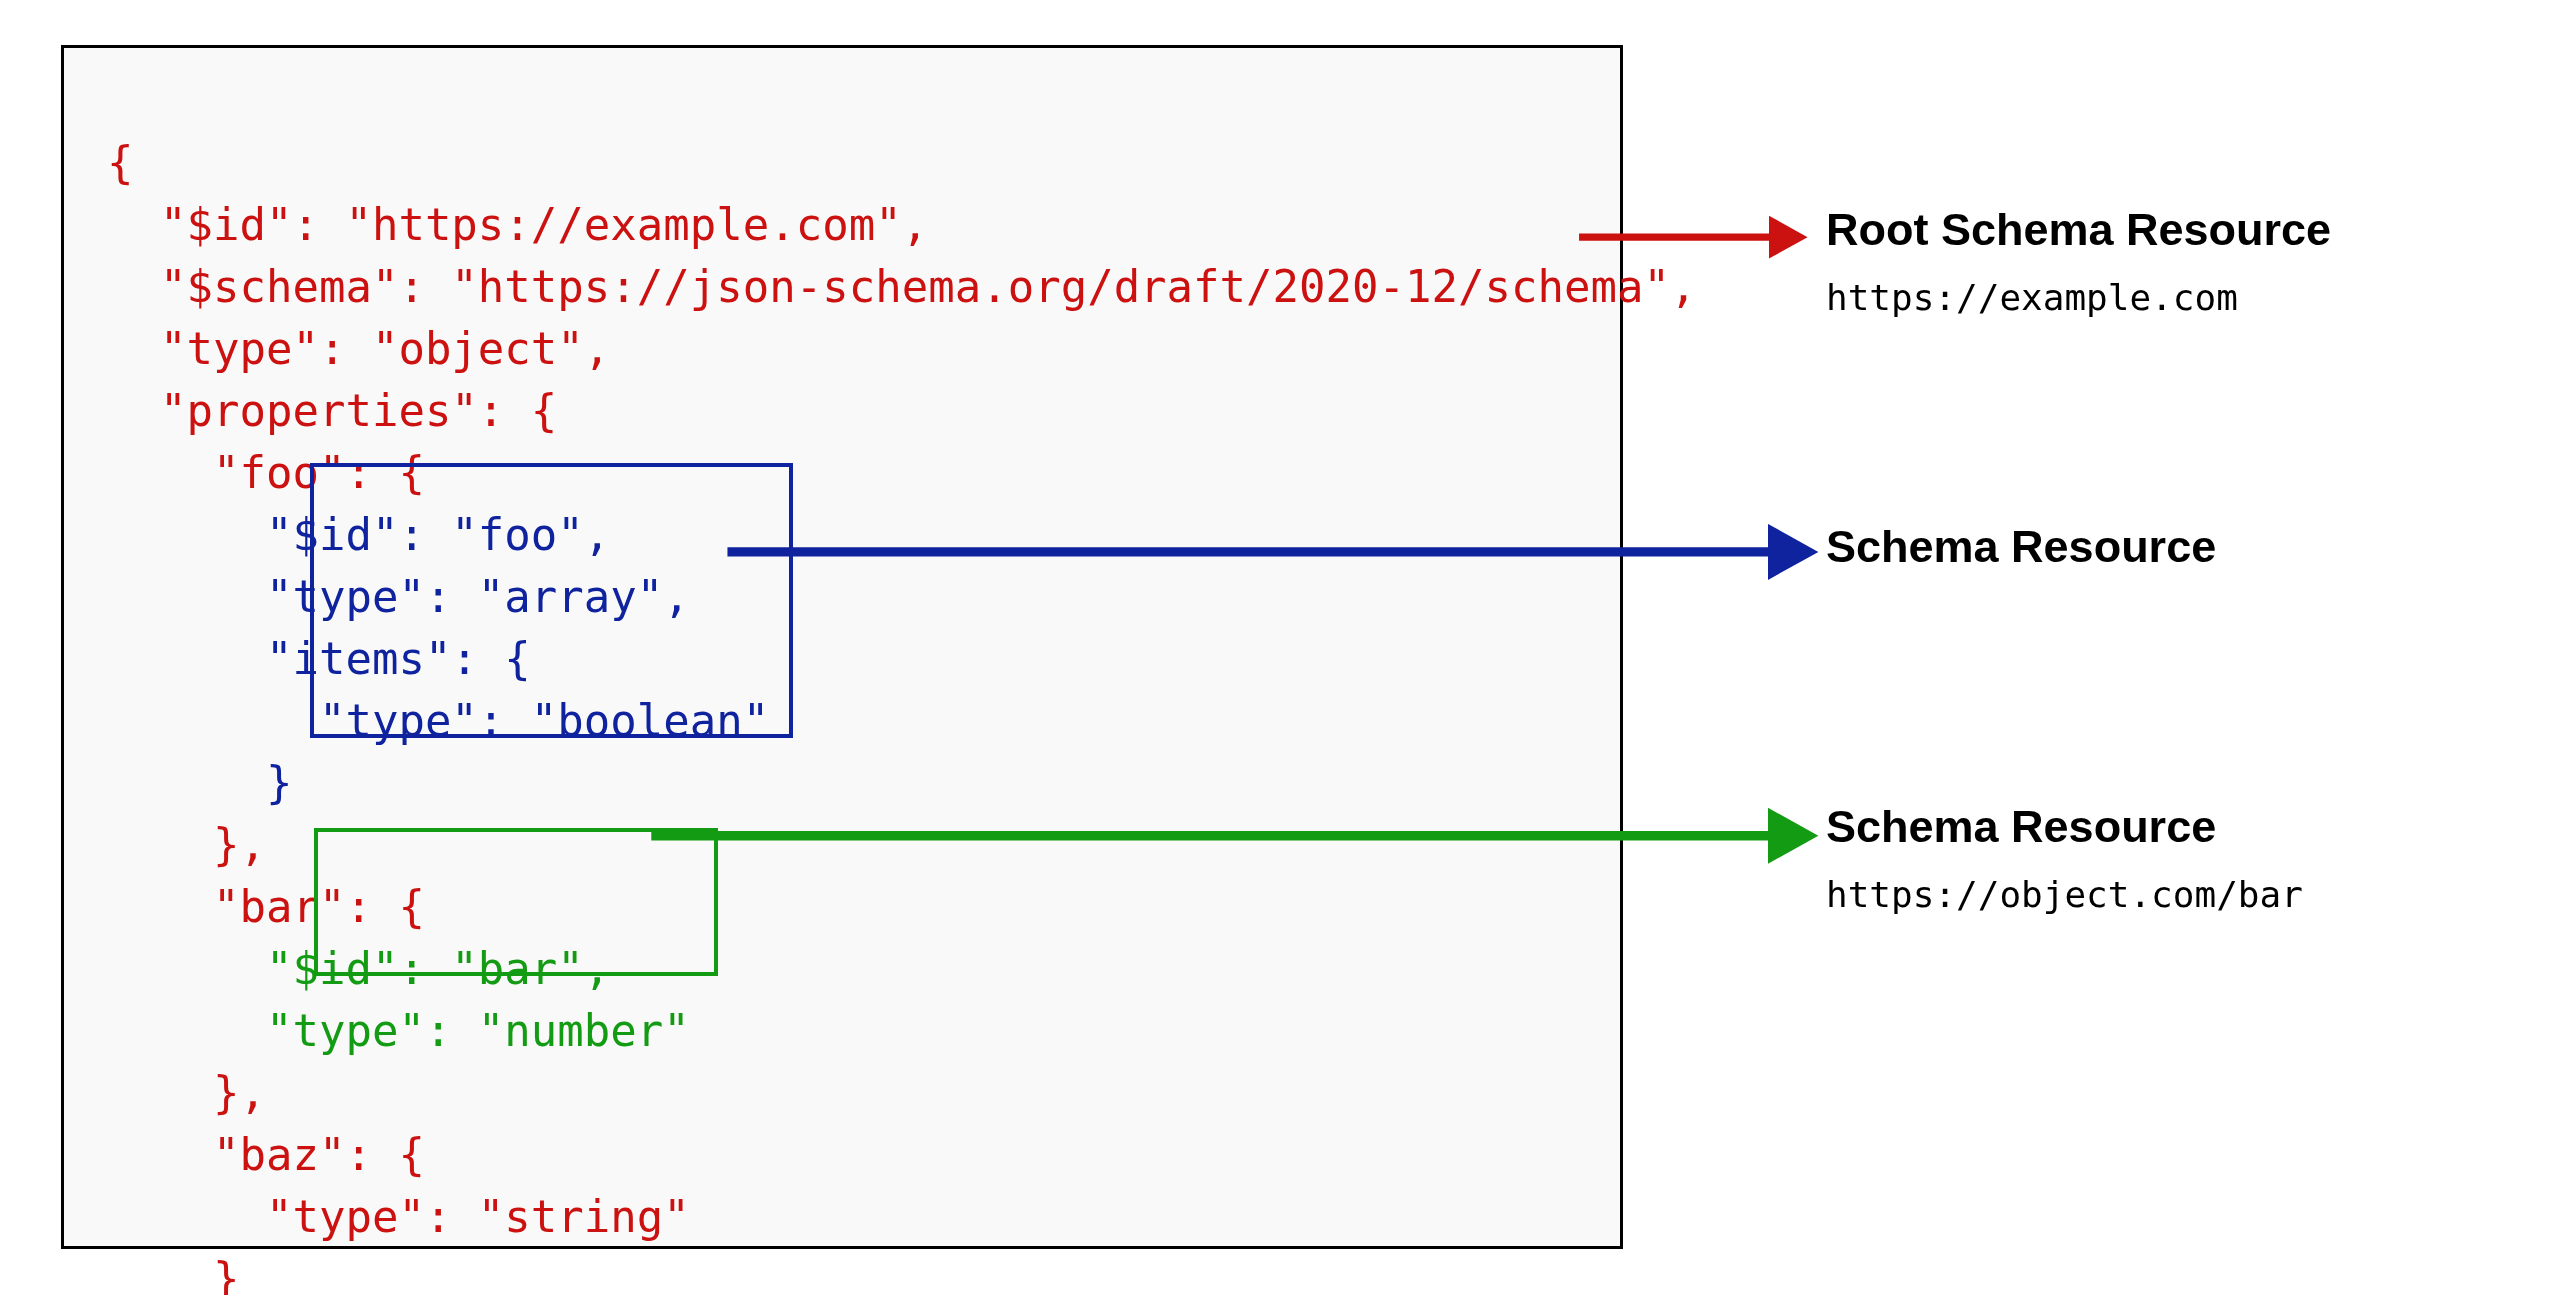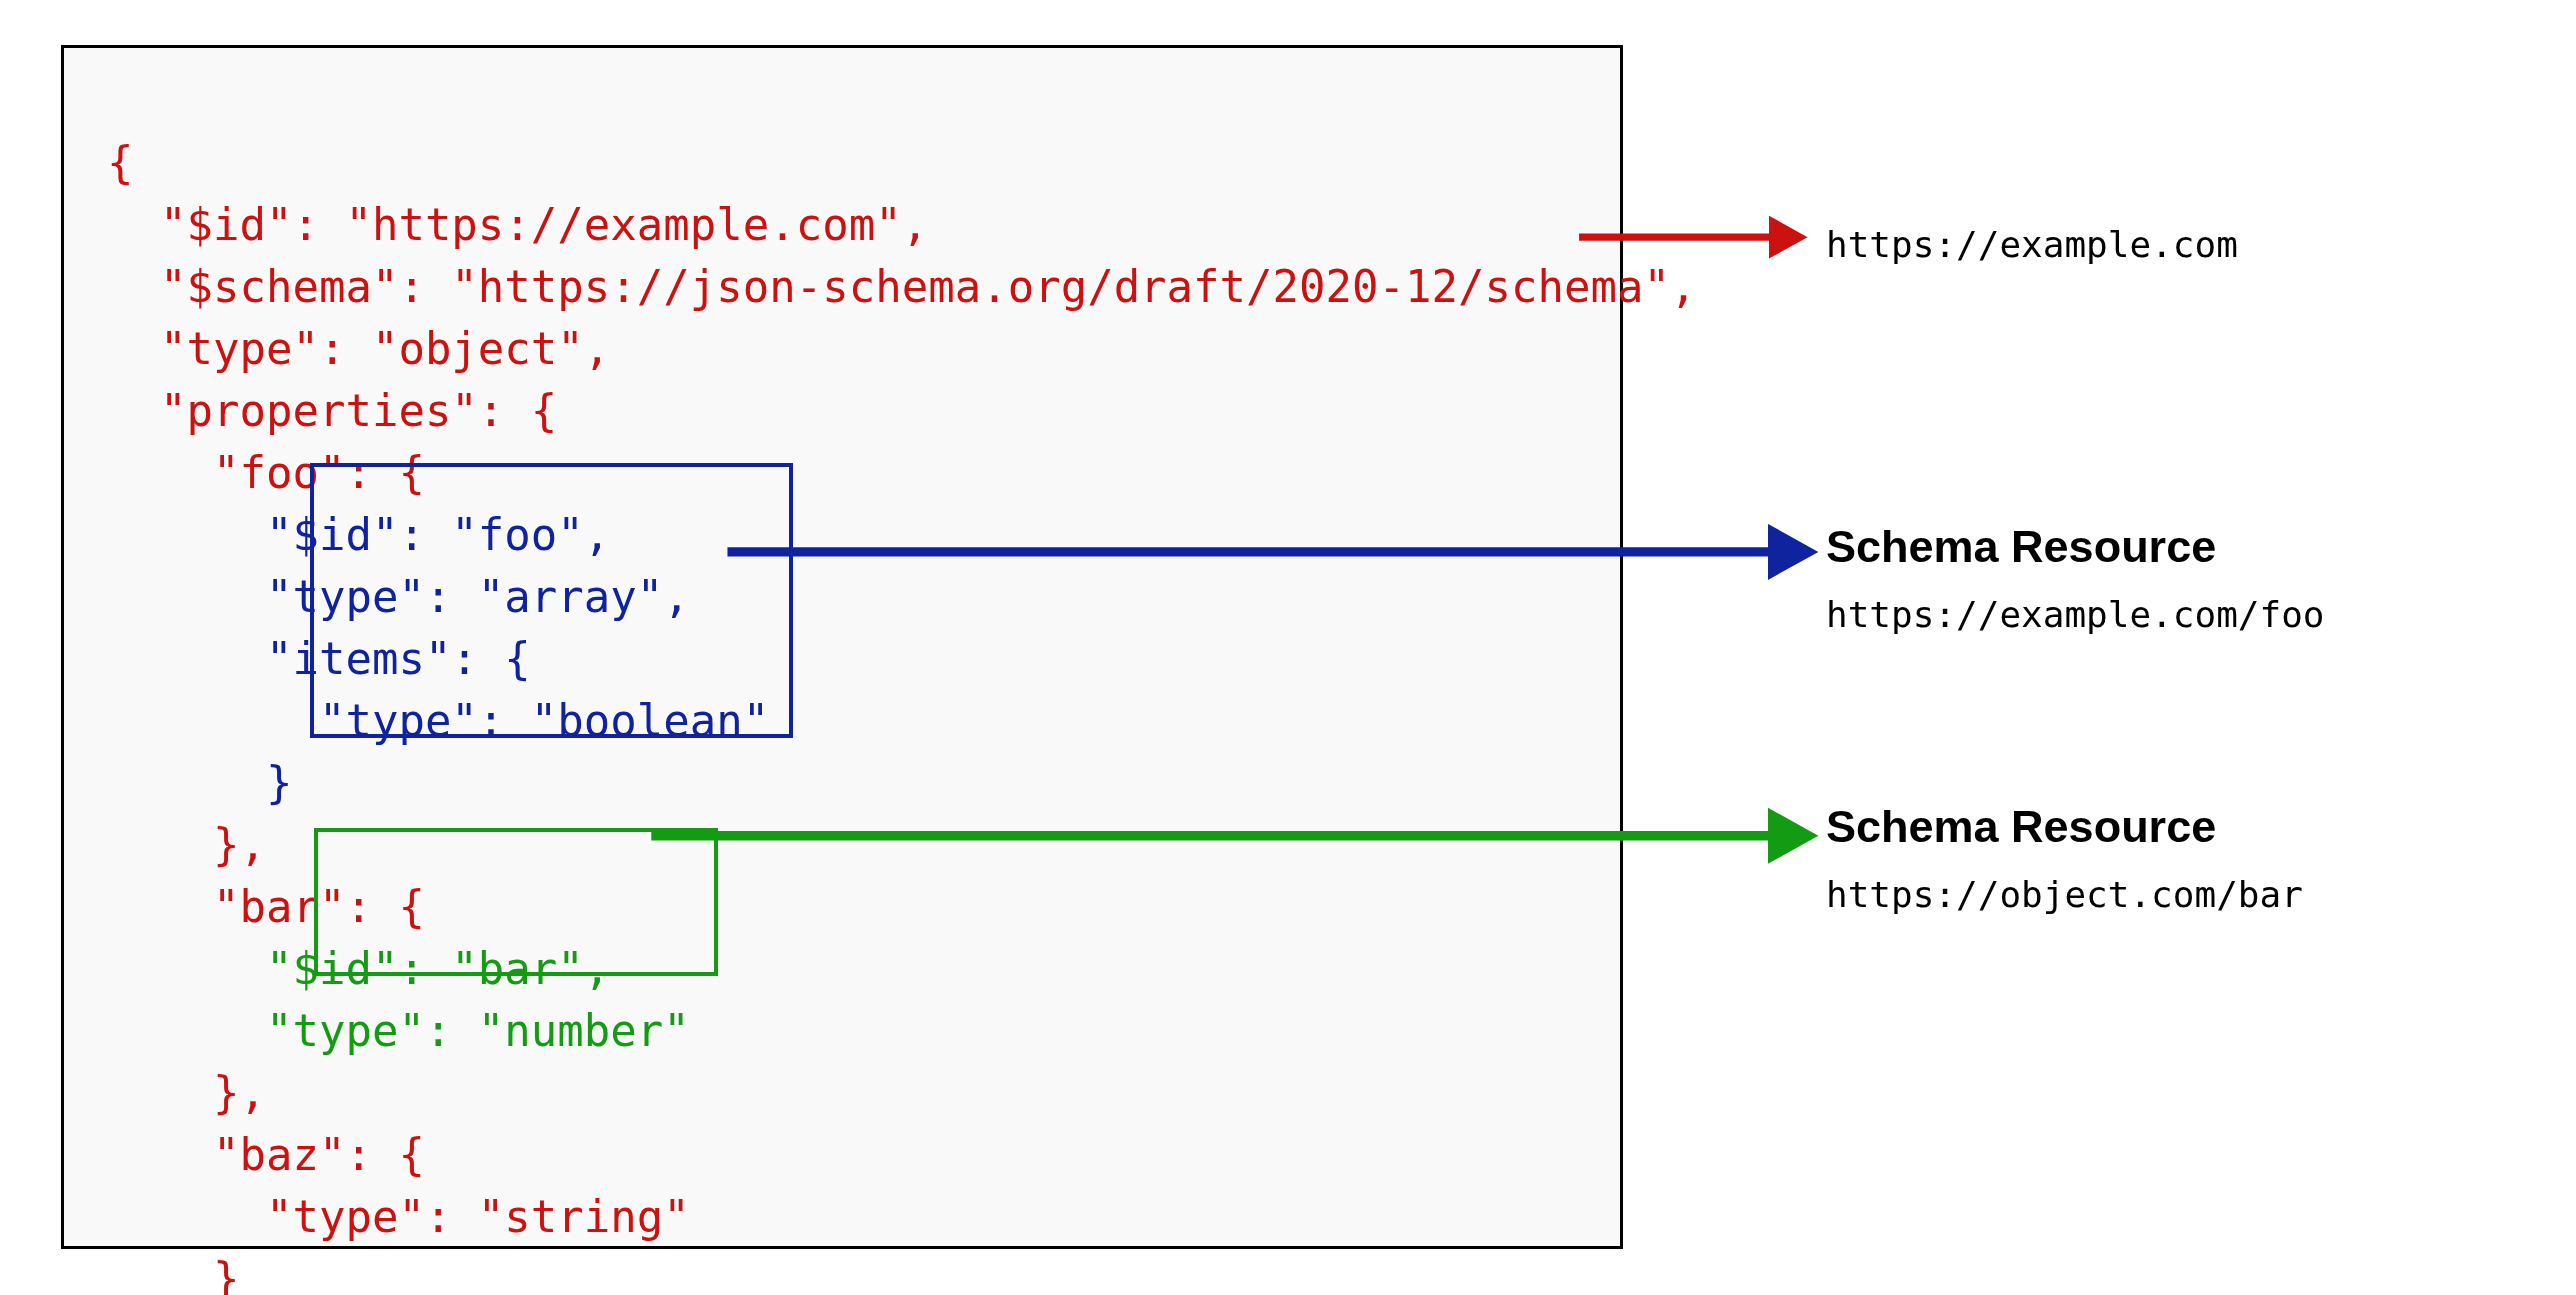--- a/index.html
+++ b/index.html
@@ -119,26 +119,26 @@
     </defs>
 
     <line x1="2197" y1="330" x2="2465" y2="330" stroke="#cc1111" stroke-width="10" marker-end="url(#head-red)"></line>
 
     <line x1="1012" y1="768" x2="2465" y2="768" stroke="#10239e" stroke-width="13" marker-end="url(#head-blue)"></line>
 
     <line x1="906" y1="1163" x2="2465" y2="1163" stroke="#149b14" stroke-width="13" marker-end="url(#head-green)"></line>
   </svg>
 
   <div class="label-group" id="label-root">
+    <div class="label-title">Root Schema Resource</div>
     <div class="label-url">https://example.com</div>
   </div>
 
   <div class="label-group" id="label-foo">
     <div class="label-title">Schema Resource</div>
-    <div class="label-url">https://example.com/foo</div>
   </div>
 
   <div class="label-group" id="label-bar">
     <div class="label-title">Schema Resource</div>
     <div class="label-url">https://object.com/bar</div>
   </div>
 
 </div>
 
 

